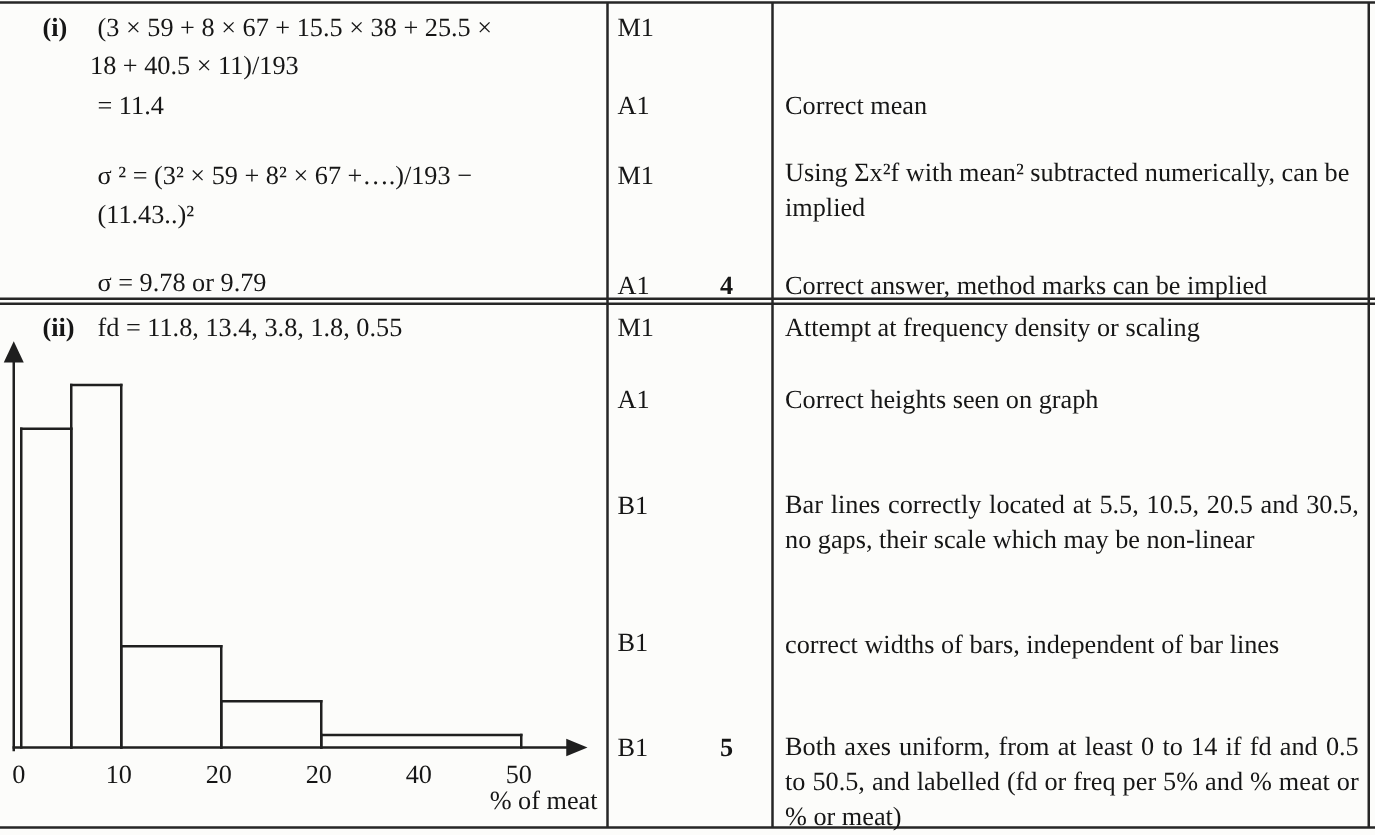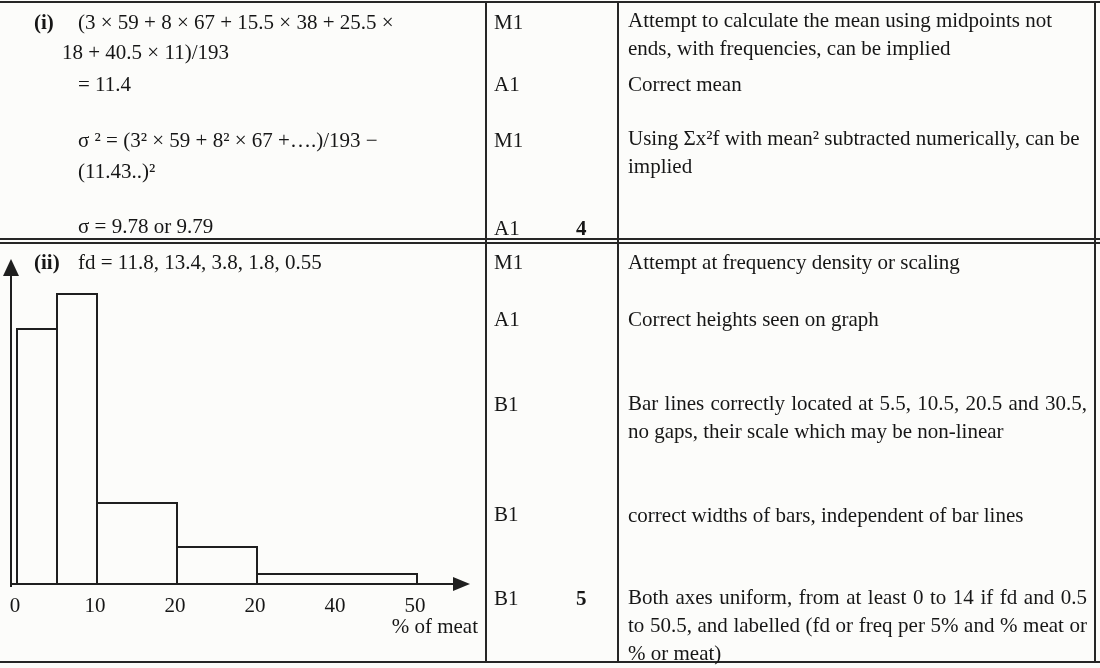--- a/index.html
+++ b/index.html
@@ -9,21 +9,21 @@
     font-family:"Liberation Serif","DejaVu Serif",serif;
   }
   .hline{position:absolute; left:0; width:1100px; height:2px; background:#262626;}
   .vline{position:absolute; top:2px; height:660px; width:2px; background:#262626;}
   .t{position:absolute; font-size:21px; line-height:28px; white-space:nowrap; color:#161616;}
   .wrap{white-space:normal; width:459px;}
   .just{text-align:justify;}
   .b{font-weight:bold;}
   .markcode{left:494px;text-align:right;}
   .total{left:576px; font-weight:bold;}
-  #histogram{position:absolute; left:0; top:256px; width:458px; height:398px;}
+  #histogram{position:absolute; left:0; top:270px; width:458px; height:398px;}
   .bar{position:absolute; box-sizing:border-box; border:2px solid #1f1f1f; border-bottom:none; background:transparent;}
   .axis{position:absolute; background:#1f1f1f;}
   #y-axis{left:10px; top:18px; width:2px; height:313px;}
   #x-axis{left:10px; top:327px; width:446px; height:2px;}
   #y-arrow{position:absolute; left:3px; top:3px; width:0; height:0;
     border-left:8px solid transparent; border-right:8px solid transparent; border-bottom:17px solid #1f1f1f;}
   #x-arrow{position:absolute; left:453px; top:321px; width:0; height:0;
     border-top:7px solid transparent; border-bottom:7px solid transparent; border-left:17px solid #1f1f1f;}
   .tick-label{position:absolute; width:44px; text-align:center; font-size:21px; line-height:24px; color:#161616;}
   #x-axis-label{position:absolute; left:298px; top:358px; width:180px; text-align:right; font-size:21px; color:#161616;}
@@ -36,35 +36,35 @@
   <div class="hline" style="top:1px"></div>
   <div class="hline" style="top:238px"></div>
   <div class="hline" style="top:242px"></div>
   <div class="hline" style="top:661px"></div>
   <div class="vline" style="left:485px"></div>
   <div class="vline" style="left:617px"></div>
   <div class="vline" style="left:1094px"></div>
 
   <div class="t b" style="left:34px; top:8px">(i)</div>
   <div class="t" style="left:78px; top:8px">(3 × 59 + 8 × 67 + 15.5 × 38 + 25.5 ×</div>
-  <div class="t" style="left:62px; top:38px">18 + 40.5 × 11)/193</div>
+  <div class="t" style="left:72px; top:38px">18 + 40.5 × 11)/193</div>
   <div class="t" style="left:78px; top:70px">= 11.4</div>
   <div class="t" style="left:78px; top:126px">σ ² = (3² × 59 + 8² × 67 +….)/193 −</div>
   <div class="t" style="left:78px; top:157px">(11.43..)²</div>
   <div class="t" style="left:78px; top:212px">σ = 9.78 or 9.79</div>
 
   <div class="t markcode" style="top:8px">M1</div>
   <div class="t markcode" style="top:70px">A1</div>
   <div class="t markcode" style="top:126px">M1</div>
   <div class="t markcode" style="top:214px">A1</div>
   <div class="t total" style="top:214px">4</div>
 
-  <div class="t wrap" style="left:628px; top:6px">Attempt to calculate the mean using midpoints not ends, with frequencies, can be implied</div>
   <div class="t" style="left:628px; top:70px">Correct mean</div>
   <div class="t wrap" style="left:628px; top:124px">Using Σx²f with mean² subtracted numerically, can be implied</div>
+  <div class="t" style="left:628px; top:214px">Correct answer, method marks can be implied</div>
 
   <div class="t b" style="left:34px; top:248px">(ii)</div>
   <div class="t" style="left:78px; top:248px">fd = 11.8, 13.4, 3.8, 1.8, 0.55</div>
 
   <div class="t markcode" style="top:248px">M1</div>
   <div class="t markcode" style="top:305px">A1</div>
   <div class="t markcode" style="top:390px">B1</div>
   <div class="t markcode" style="top:500px">B1</div>
   <div class="t markcode" style="top:584px">B1</div>
   <div class="t total" style="top:584px">5</div>

